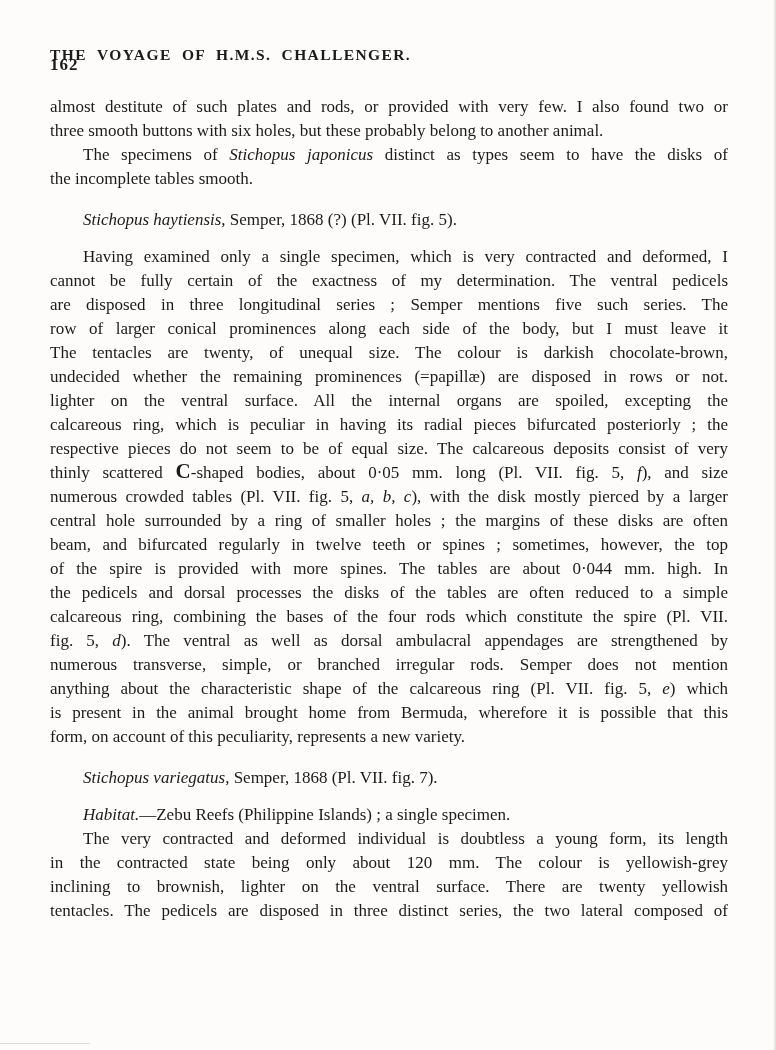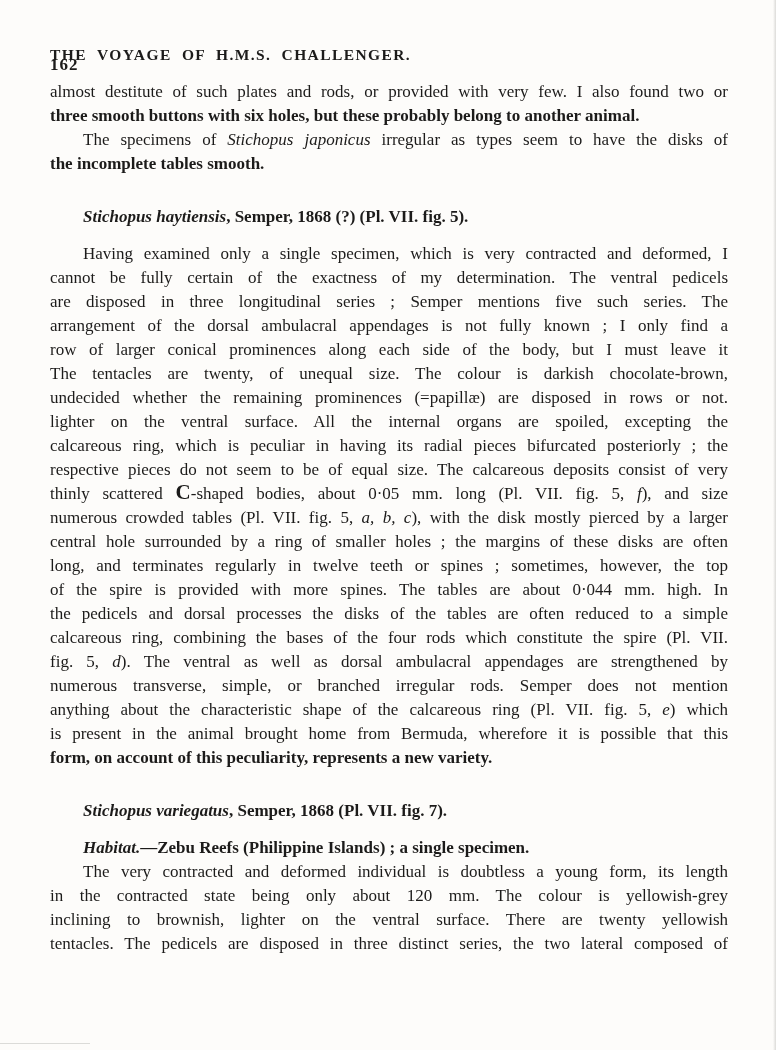--- a/index.html
+++ b/index.html
@@ -53,33 +53,33 @@
   .running-title {
     display: block;
     text-align: left;
     font-size: 15.5px;
     font-weight: bold;
     letter-spacing: 1.4px;
     word-spacing: 5px;
   }
   .text-block {
     position: absolute;
-    top: 80px;
+    top: 95px;
     left: 50px;
     width: 678px;
     font-size: 17px;
     line-height: 24px;
   }
   .para { margin: 0; }
-  .para.species-heading { margin-top: 29px; margin-bottom: 13px; }
+  .para.species-heading { margin-top: 17px; margin-bottom: 13px; }
   .line {
     text-align: justify;
     text-align-last: justify;
   }
-  .line.last { text-align-last: left; font-weight: bold; }
+  .line.last { text-align-last: left; }
   .line.indent { text-indent: 33px; }
   .it { font-style: italic; }
   .bigC {
     font-weight: bold;
     font-size: 21px;
     line-height: 1;
   }
 </style>
 </head>
 <body>
@@ -88,41 +88,40 @@
   <header class="running-head">
     <span class="page-num">162</span>
     <span class="running-title">THE VOYAGE OF H.M.S. CHALLENGER.</span>
   </header>
   <main class="text-block">
       <div class="para body">
         <div class="line"><span>almost destitute of such plates and rods, or provided with very few. I also found two or</span></div>
         <div class="line last"><span>three smooth buttons with six holes, but these probably belong to another animal.</span></div>
       </div>
       <div class="para body">
-        <div class="line indent"><span>The specimens of </span><span class="it">Stichopus japonicus</span><span> irregular as types seem to have the disks of</span></div>
+        <div class="line indent"><span>The specimens of </span><span class="it">Stichopus japonicus</span><span> distinct as types seem to have the disks of</span></div>
         <div class="line last"><span>the incomplete tables smooth.</span></div>
       </div>
       <div class="para species-heading">
         <div class="line indent last"><span class="it">Stichopus haytiensis</span><span>, Semper, 1868 (?) (Pl. VII. fig. 5).</span></div>
       </div>
       <div class="para body">
         <div class="line indent"><span>Having examined only a single specimen, which is very contracted and deformed, I</span></div>
         <div class="line"><span>cannot be fully certain of the exactness of my determination. The ventral pedicels</span></div>
         <div class="line"><span>are disposed in three longitudinal series ; Semper mentions five such series. The</span></div>
-        <div class="line"><span>arrangement of the dorsal ambulacral appendages is not fully known ; I only find a</span></div>
         <div class="line"><span>row of larger conical prominences along each side of the body, but I must leave it</span></div>
         <div class="line"><span>The tentacles are twenty, of unequal size. The colour is darkish chocolate-brown,</span></div>
         <div class="line"><span>undecided whether the remaining prominences (=papillæ) are disposed in rows or not.</span></div>
         <div class="line"><span>lighter on the ventral surface. All the internal organs are spoiled, excepting the</span></div>
         <div class="line"><span>calcareous ring, which is peculiar in having its radial pieces bifurcated posteriorly ; the</span></div>
         <div class="line"><span>respective pieces do not seem to be of equal size. The calcareous deposits consist of very</span></div>
         <div class="line"><span>thinly scattered </span><span class="bigC">C</span><span>-shaped bodies, about 0·05 mm. long (Pl. VII. fig. 5, </span><span class="it">f</span><span>), and size</span></div>
         <div class="line"><span>numerous crowded tables (Pl. VII. fig. 5, </span><span class="it">a, b, c</span><span>), with the disk mostly pierced by a larger</span></div>
         <div class="line"><span>central hole surrounded by a ring of smaller holes ; the margins of these disks are often</span></div>
-        <div class="line"><span>long, and terminates regularly in twelve teeth or spines ; sometimes, however, the top</span></div>
+        <div class="line"><span>beam, and bifurcated regularly in twelve teeth or spines ; sometimes, however, the top</span></div>
         <div class="line"><span>of the spire is provided with more spines. The tables are about 0·044 mm. high. In</span></div>
         <div class="line"><span>the pedicels and dorsal processes the disks of the tables are often reduced to a simple</span></div>
         <div class="line"><span>calcareous ring, combining the bases of the four rods which constitute the spire (Pl. VII.</span></div>
         <div class="line"><span>fig. 5, </span><span class="it">d</span><span>). The ventral as well as dorsal ambulacral appendages are strengthened by</span></div>
         <div class="line"><span>numerous transverse, simple, or branched irregular rods. Semper does not mention</span></div>
         <div class="line"><span>anything about the characteristic shape of the calcareous ring (Pl. VII. fig. 5, </span><span class="it">e</span><span>) which</span></div>
         <div class="line"><span>is present in the animal brought home from Bermuda, wherefore it is possible that this</span></div>
         <div class="line last"><span>form, on account of this peculiarity, represents a new variety.</span></div>
       </div>
       <div class="para species-heading">

